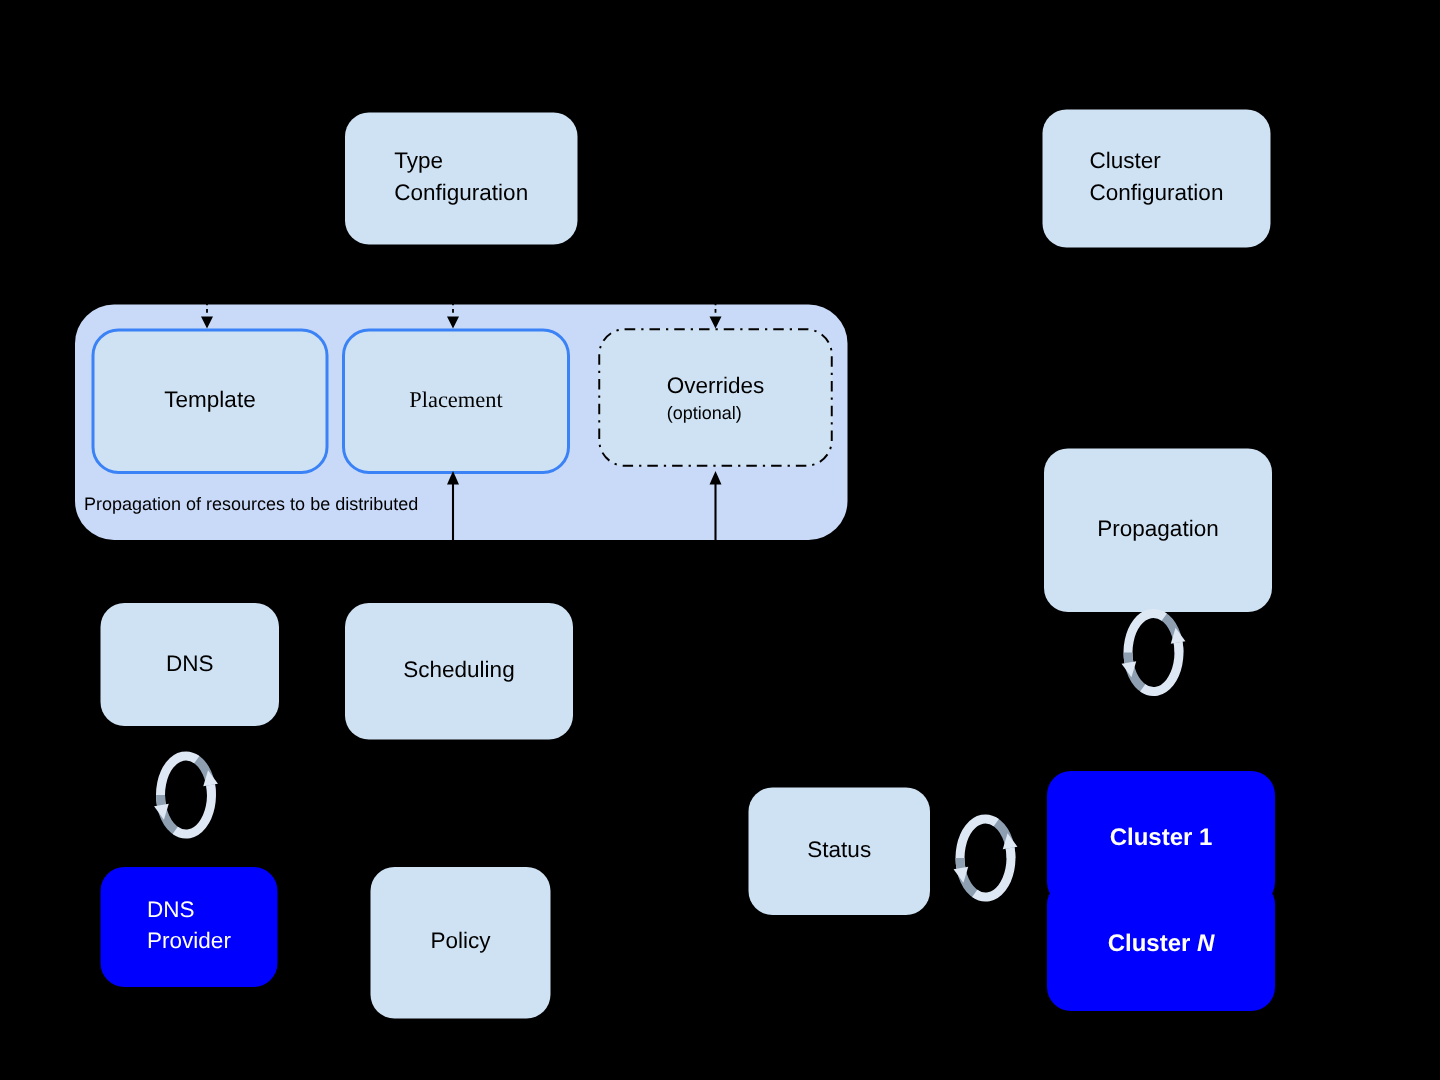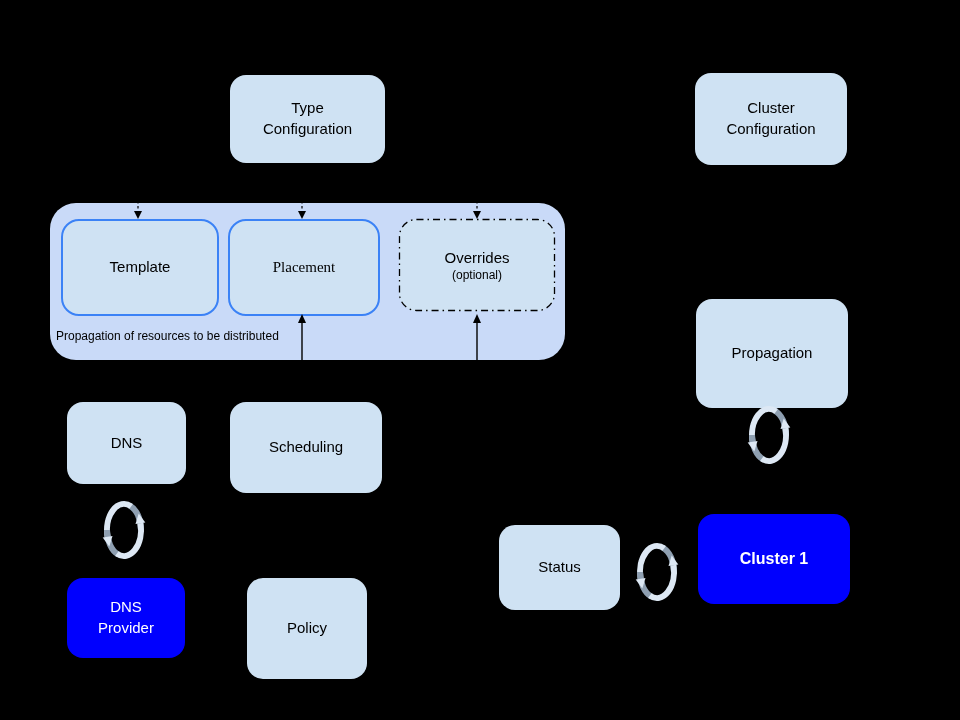--- a/index.html
+++ b/index.html
@@ -1,19 +1,19 @@
 <!DOCTYPE html>
 <html><head>
 <meta charset="utf-8">
 <style>
   html,body{margin:0;padding:0;background:#000;}
   .stage{position:relative;width:960px;height:720px;background:#000;overflow:hidden;
          font-family:"Liberation Sans",sans-serif;}
   .node{position:absolute;display:flex;align-items:center;justify-content:center;
-        text-align:center;border-radius:16px;font-size:15px;line-height:1.38;color:#000;z-index:2;}
+        text-align:left;border-radius:16px;font-size:15px;line-height:1.38;color:#000;z-index:2;}
   .light{background:#cfe2f3;}
   .blue{background:#0000fe;color:#fff;font-weight:bold;}
   .inner{background:#cfe2f3;border:2px solid #3b82f6;border-radius:18px;}
   .noborder{border:none;}
   .box-label{white-space:pre-line;}
   .sub-label{font-size:12px;line-height:1.1;display:block;}
   .group{position:absolute;left:50px;top:203px;width:515px;height:157px;
          background:#c9daf8;border-radius:26px;z-index:1;}
   .caption{position:absolute;left:56px;top:329px;font-size:12px;color:#000;z-index:2;}
   .overlay{position:absolute;left:0;top:0;width:960px;height:720px;z-index:3;pointer-events:none;}
@@ -72,20 +72,23 @@
   </div>
 
   <div class="node light" style="left:499px;top:525px;width:121px;height:85px;">
     <span class="box-label">Status</span>
   </div>
 
   <div class="node blue" style="left:698px;top:482px;width:152px;height:90px;font-size:16px;margin-top:32px;">
     <span class="box-label">Cluster 1</span>
   </div>
 
+  <div class="node blue" style="left:698px;top:587px;width:152px;height:87px;font-size:16px;">
+    <span class="box-label"><span>Cluster </span><i>N</i></span>
+  </div>
 
   <svg class="sync" style="left:98px;top:494px;" viewBox="0 0 52 72">
     <use href="#syncArrows"></use>
   </svg>
   <svg class="sync" style="left:743px;top:399px;" viewBox="0 0 52 72">
     <use href="#syncArrows"></use>
   </svg>
   <svg class="sync" style="left:631px;top:536px;" viewBox="0 0 52 72">
     <use href="#syncArrows"></use>
   </svg>

